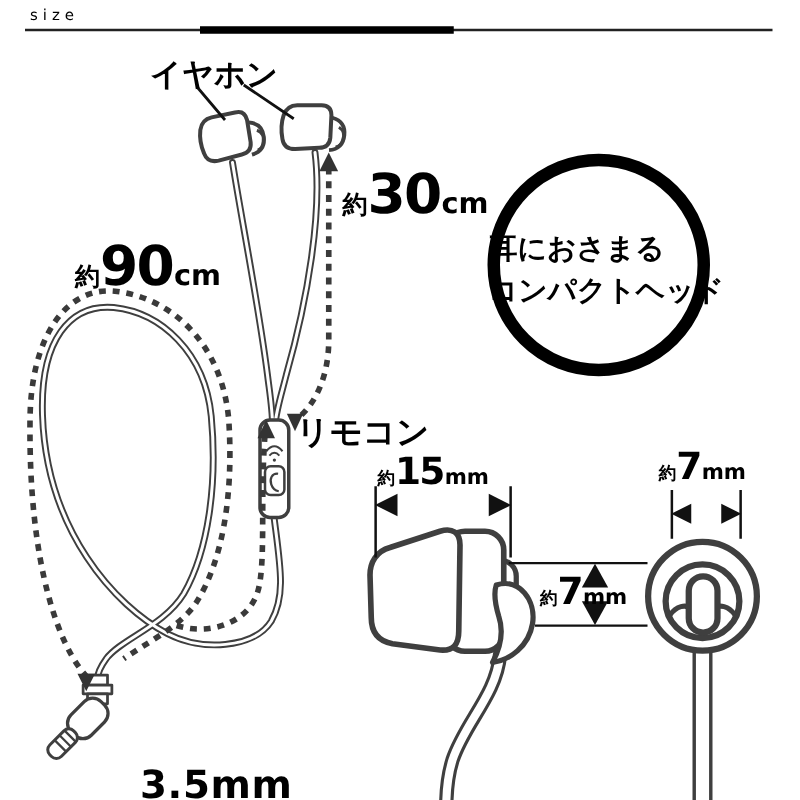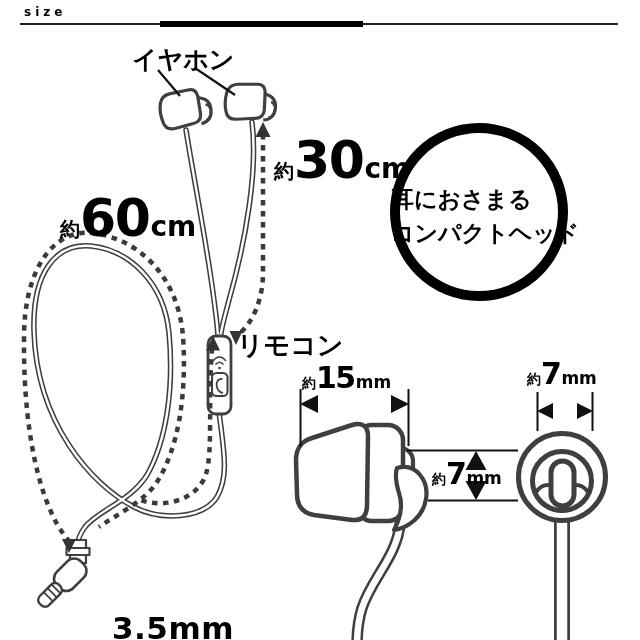--- a/index.html
+++ b/index.html
@@ -2,36 +2,36 @@
 <html><head>
 <meta charset="utf-8">
 <style>
   html,body{margin:0;padding:0;background:#fff;}
   #stage{
     position:relative;width:640px;height:640px;background:#fff;overflow:hidden;
     font-family:"DejaVu Sans","Liberation Sans",sans-serif;color:#000;
   }
   #stage svg{position:absolute;left:0;top:0;}
   .abs{position:absolute;white-space:nowrap;}
-  .eyebrow{left:24px;top:5px;font-size:12px;font-weight:700;letter-spacing:4px;}
+  .eyebrow{left:24px;top:5px;font-size:12px;font-weight:400;letter-spacing:4px;}
   .thinline{left:20px;top:23px;width:598px;height:2px;background:#222;}
   .blackbar{left:160px;top:21px;width:203px;height:6px;background:#000;}
   .pagetitle{left:160px;top:32px;width:203px;text-align:center;font-size:16px;font-weight:700;}
   .lbl{font-weight:800;}
-  .lbl-earphone{left:132px;top:43px;font-size:25px;}
+  .lbl-earphone{left:120px;top:43px;font-size:25px;}
   .lbl-remote{left:237px;top:328px;font-size:26px;font-family:Liberation Serif, serif;}
   .lbl-plug{left:112px;top:572px;line-height:1.05;}
   .lbl-plug .l1{display:block;font-size:31px;font-weight:700;letter-spacing:0.5px;margin-top:40px;}
   .lbl-plug .l2{display:block;font-size:23px;font-weight:800;}
   .badge-text{left:391px;top:182px;width:140px;text-align:right;font-size:23px;font-weight:800;line-height:34px;}
   .badge-text span{display:block;}
   .dim{display:flex;align-items:baseline;font-weight:800;}
   .dim .pre{font-size:20px;font-weight:800;}
-  .dim .val{font-size:52px;font-weight:900;line-height:1;letter-spacing:-1.5px;}
-  .dim .unit{font-size:28px;font-weight:800;margin-left:1px;}
+  .dim .val{font-size:44px;font-weight:900;line-height:1;letter-spacing:-1.5px;}
+  .dim .unit{font-size:23px;font-weight:800;margin-left:1px;}
   .dim.small .pre{font-size:14px;}
   .dim.small .val{font-size:30px;text-align:center;}
   .dim.small .unit{font-size:17px;}
   .dim-30{left:274px;top:134px;}
   .dim-90{left:60px;top:192px;}
   .dim-15mm{left:302px;top:363px;}
   .dim-7mm-w{left:527px;top:359px;}
   .dim-7mm-h{left:432px;top:459px;}
 </style>
 </head>
@@ -163,21 +163,21 @@
   </div>
 
   <div class="abs dim dim-30">
     <span class="pre">約</span>
       <span class="val">30</span>
       <span class="unit">cm</span>
   </div>
 
   <div class="abs dim dim-90">
     <span class="pre">約</span>
-      <span class="val">60</span>
+      <span class="val">90</span>
       <span class="unit">cm</span>
   </div>
 
   <div class="abs dim small dim-15mm">
     <span class="pre">約</span>
       <span class="val">15</span>
       <span class="unit">mm</span>
   </div>
 
   <div class="abs dim small dim-7mm-w">

